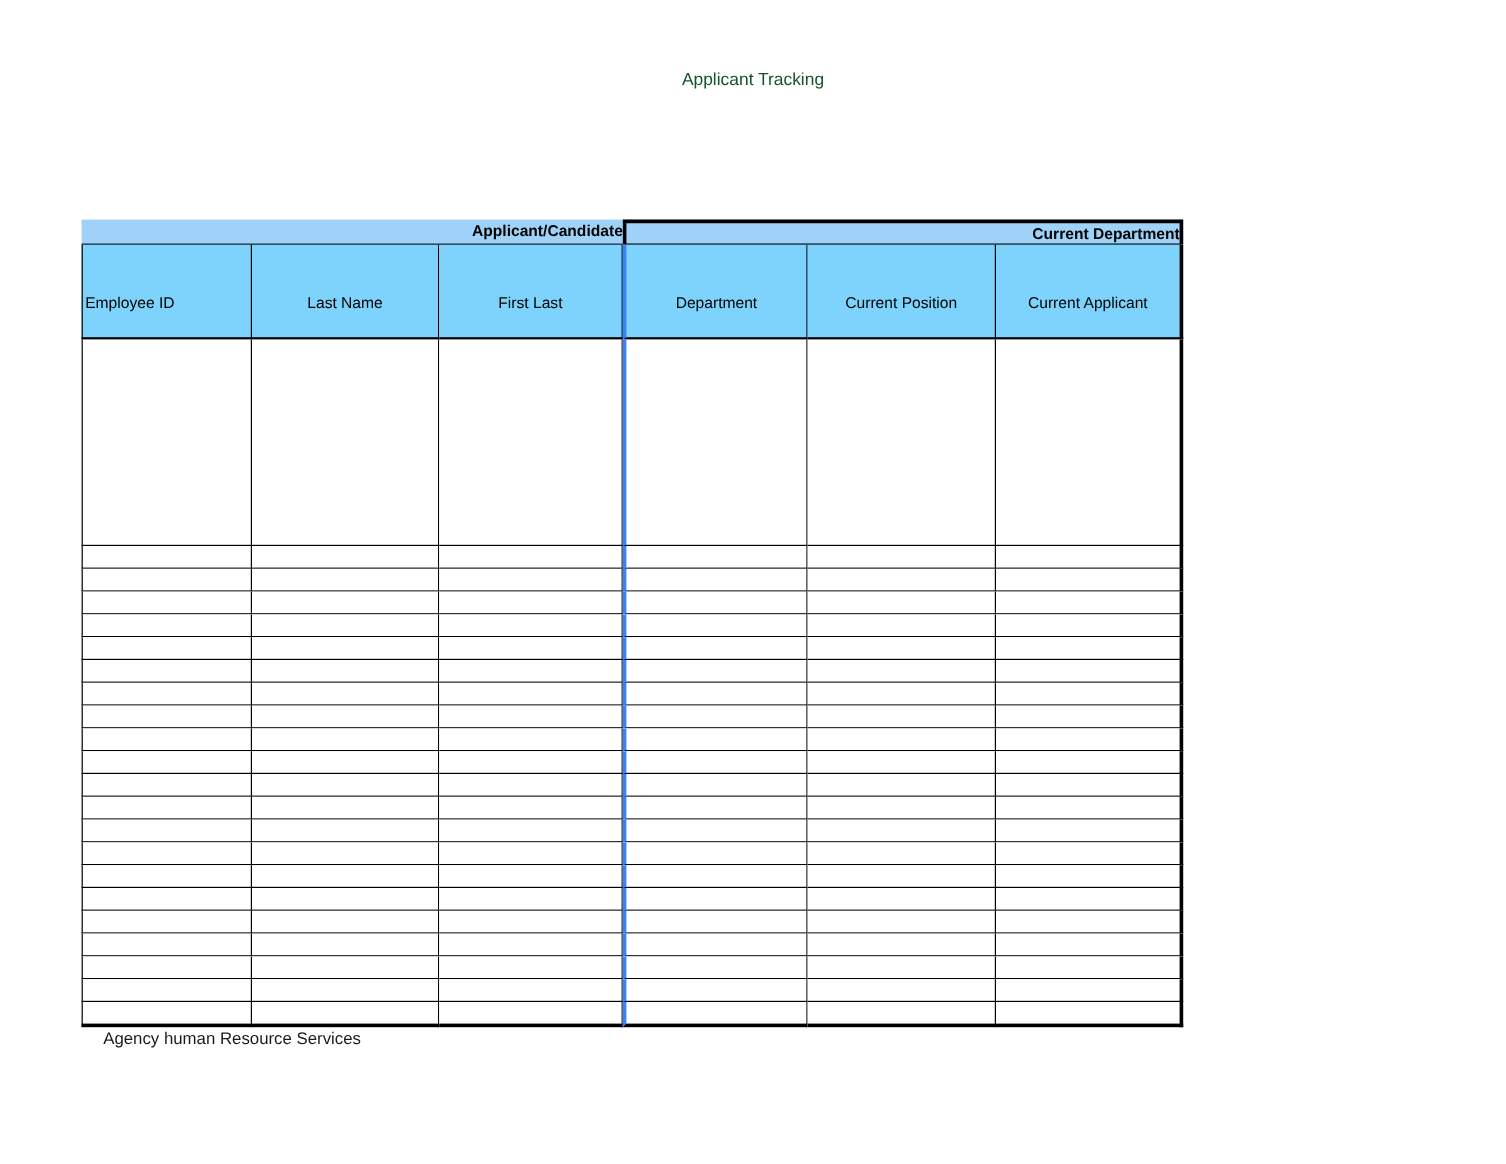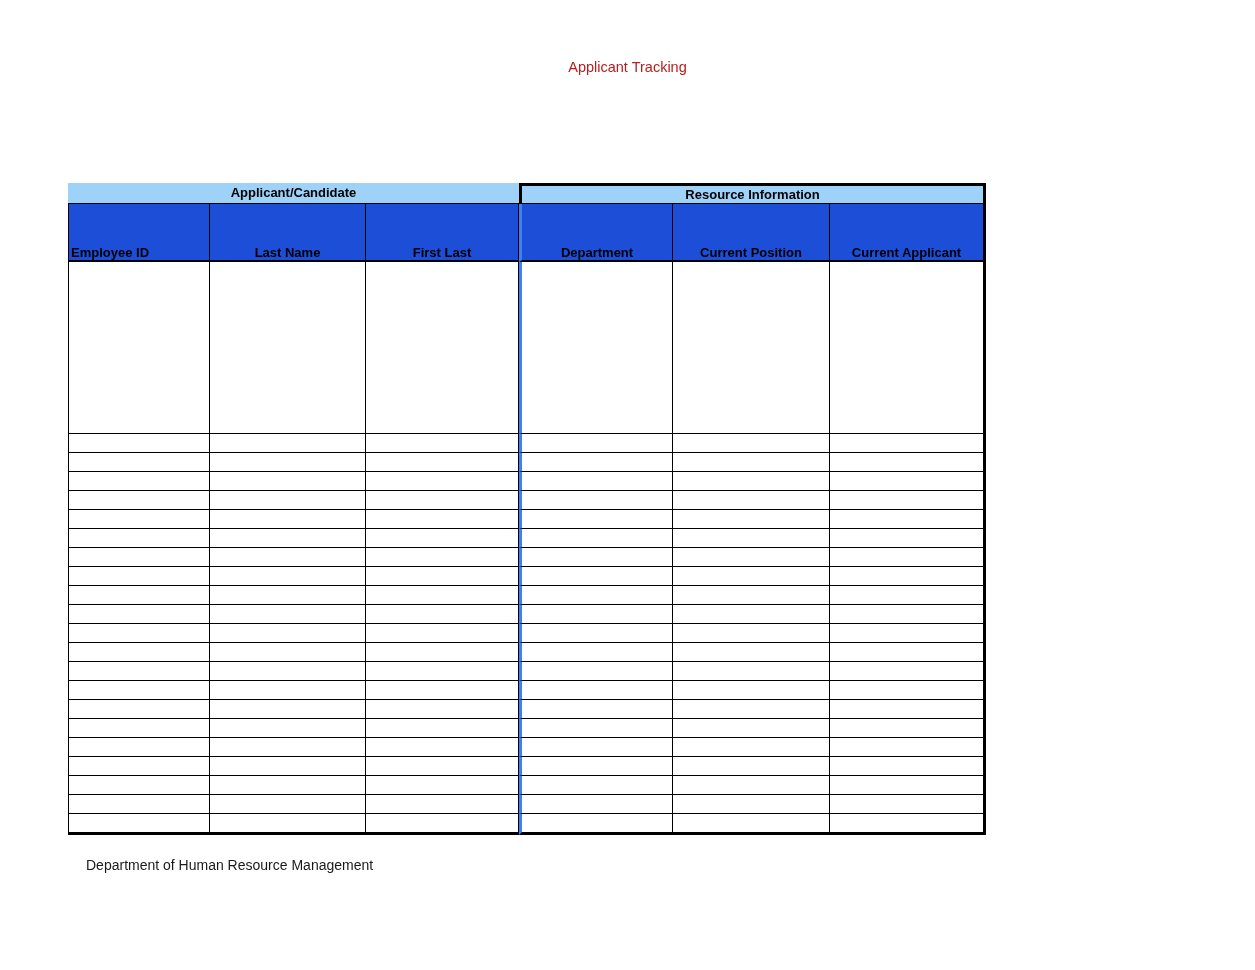--- a/index.html
+++ b/index.html
@@ -9,21 +9,21 @@
     font-family: "Liberation Sans", "DejaVu Sans", sans-serif;
     color: #000000;
     overflow: hidden;
     position: relative;
   }
   .page-title {
     position: absolute;
     top: 59px; left: 0; width: 1255px;
     text-align: center;
     font-size: 14.5px;
-    color: #b91c1c;
+    color: #14532d;
   }
   .sheet {
     position: absolute;
     left: 68px; top: 183px;
   }
   table.tracking {
     border-collapse: separate;
     border-spacing: 0;
     table-layout: fixed;
     width: 918px;
@@ -36,44 +36,44 @@
     overflow: hidden;
   }
   .col-first { border-left: 1.5px solid #000; }
   .col-dept  { border-left: 3px solid #3b82f6; }   
   .col-last  { border-right: 3px solid #000; }  
 
   
   tr.band td {
     background: #9ED2F8;
     font-weight: bold;
-    text-align: center;
+    text-align: right;
     font-size: 13px;
     height: 16.5px;
     vertical-align: middle;
     border-bottom: 1.5px solid #000;
   }
   td.band-left {
     border-left: none;
     border-right: none;
     border-top: none;
   }
   td.band-right {
     border-top: 3px solid #000;
     border-left: 3px solid #000;
     border-right: 3px solid #000;
   }
 
   
   tr.cols th {
-    background: #1d4ed8;
-    font-weight: bold;
+    background: #7dd3fc;
+    font-weight: normal;
     height: 56px;
     vertical-align: bottom;
-    padding-bottom: 0;
+    padding-bottom: 21px;
     border-bottom: 2px solid #000;
   }
   th.align-left   { text-align: left; padding-left: 2px; }
   th.align-center { text-align: center; }
 
   
   tr.row-big  td { height: 171px; background: #fff; }
   tr.row-thin td { height: 18px;  background: #fff; }
   tr.row-bottom td { border-bottom: 3px solid #000; }
 
@@ -96,21 +96,21 @@
       <col style="width:142px">
       <col style="width:156px">
       <col style="width:153px">
       <col style="width:154px">
       <col style="width:157px">
       <col style="width:156px">
     </colgroup>
     <thead>
       <tr class="band">
         <td class="band-left" colspan="3">Applicant/Candidate</td>
-        <td class="band-right" colspan="3">Resource Information</td>
+        <td class="band-right" colspan="3">Current Department</td>
       </tr>
       <tr class="cols">
         <th class="col-first align-left">Employee ID</th>
         <th class="align-center">Last Name</th>
         <th class="align-center">First Last</th>
         <th class="col-dept align-center">Department</th>
         <th class="align-center">Current Position</th>
         <th class="col-last align-center">Current Applicant</th>
       </tr>
     </thead>
@@ -290,14 +290,14 @@
           <td></td>
           <td class="col-dept"></td>
           <td></td>
           <td class="col-last"></td>
         </tr>
       </tbody>
   </table>
 </div>
 
 <div class="footer">
-  <div>Department of Human Resource Management</div>
+  <div>Agency human Resource Services</div>
 </div>
 
 </body></html>

